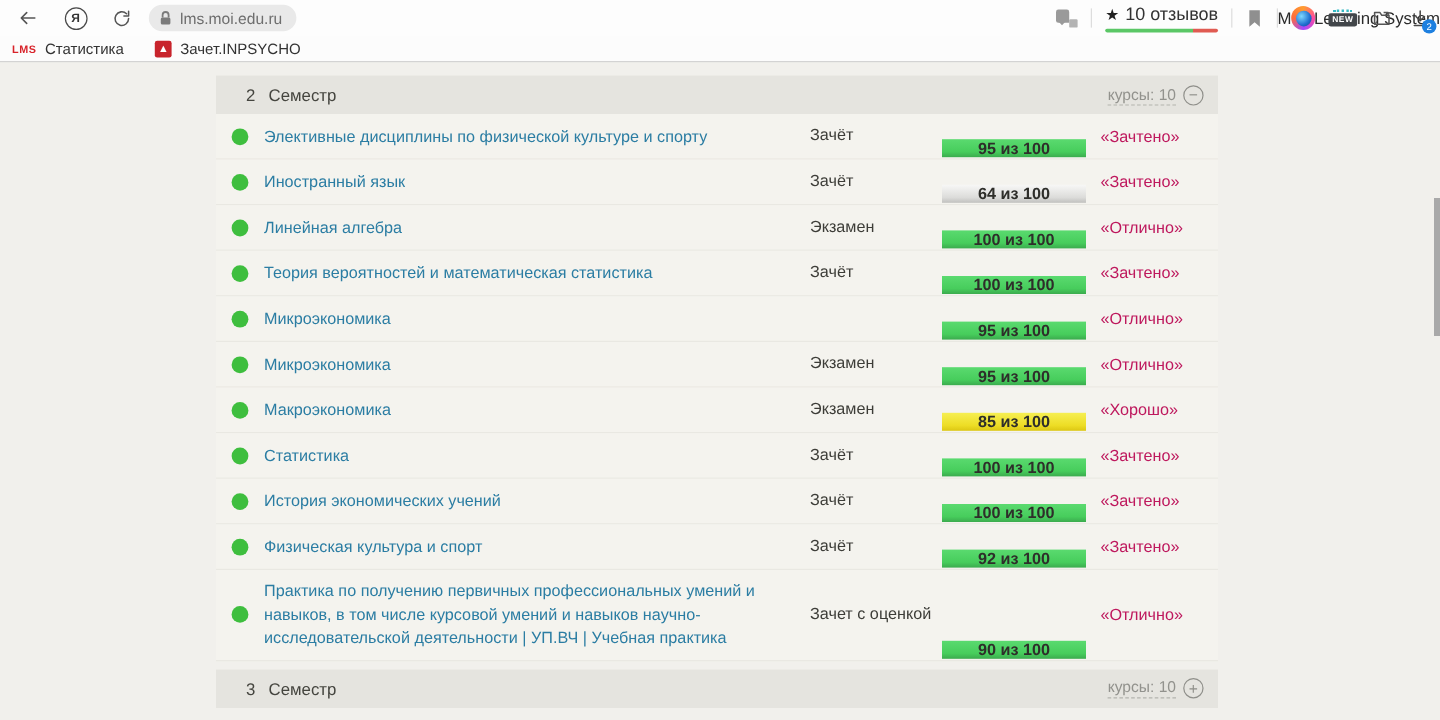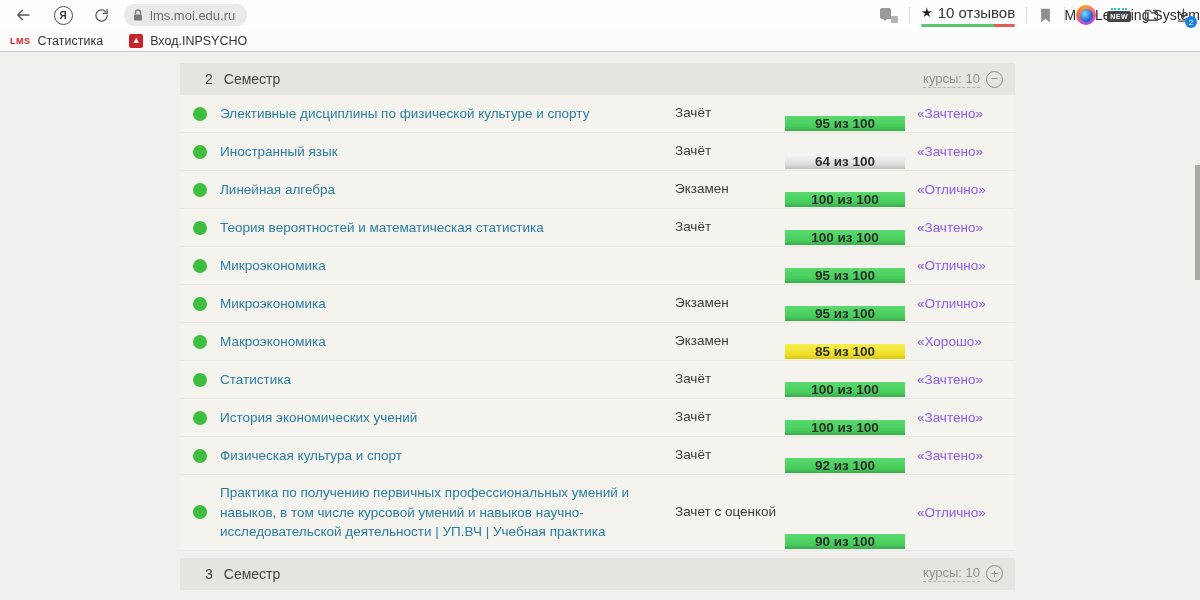--- a/index.html
+++ b/index.html
@@ -64,21 +64,21 @@
   .row { display:flex; align-items:stretch; background:#f4f3ee; border-bottom:1px solid #e9e8e2; min-height:38px; }
   .cell-dot { width:40px; flex:none; display:flex; align-items:center; justify-content:center; }
   .dot { width:14px; height:14px; border-radius:50%; background:var(--dot-green); }
   .cell-name { flex:1; display:flex; align-items:center; font-size:13.5px; color:var(--link); padding:8px 14px 8px 0; line-height:1.45; }
   .cell-type { width:110px; flex:none; display:flex; align-items:center; font-size:13.5px; color:#3d3d38; line-height:1.35; padding:6px 6px 6px 0; }
   .cell-badge { width:120px; flex:none; display:flex;align-items:flex-end; }
   .badge { flex:1; margin:1px 0; display:flex; align-items:center; justify-content:center; font-size:13.5px; font-weight:bold; color:#2e2e2a; }
   .badge-green  { background:linear-gradient(180deg,#5ada6f 0%,#47cd5c 70%,#3bab4e 100%); }
   .badge-yellow { background:linear-gradient(180deg,#f6ef52 0%,#eddd25 70%,#dcc713 100%); }
   .badge-grey   { background:linear-gradient(180deg,#f7f7f6 0%,#dcdcda 70%,#c0c0be 100%); }
-  .cell-grade { width:110px; flex:none; display:flex; align-items:center; padding-left:12px; font-size:13.5px; color:#8b5cf6; }
+  .cell-grade { width:110px; flex:none; display:flex; align-items:center; padding-left:12px; font-size:13.5px; color:#be185d; }
 
   .scroll-thumb { position:absolute; right:0; top:165px; width:5px; height:115px; background:#a9a9a9; }
 
   svg { display:block; }
 </style>
 </head>
 <body style="--dot-green: #3ebe3e; --link: #2b7da3; --bar-green: #5bc766; --bar-red: #e05b52; --dl-blue: #1e80e0;">
 
 <div class="toolbar">
   <div class="tb-btn back-btn">
@@ -151,21 +151,21 @@
   </div>
 </div>
 
 <div class="bookmarks">
   <div class="bm-item">
     <span class="lms-logo">LMS</span>
     <span class="bm-label">Статистика</span>
   </div>
   <div class="bm-item">
     <span class="inpsycho-logo">▲</span>
-    <span class="bm-label">Вход.INPSYCHO</span>
+    <span class="bm-label">Зачет.INPSYCHO</span>
   </div>
 </div>
 
 <div class="content">
   <div class="table-wrap">
 
     <div class="section-header">
       <span class="section-num">2</span>
       <span>Семестр</span>
       <span class="section-spacer"></span>

